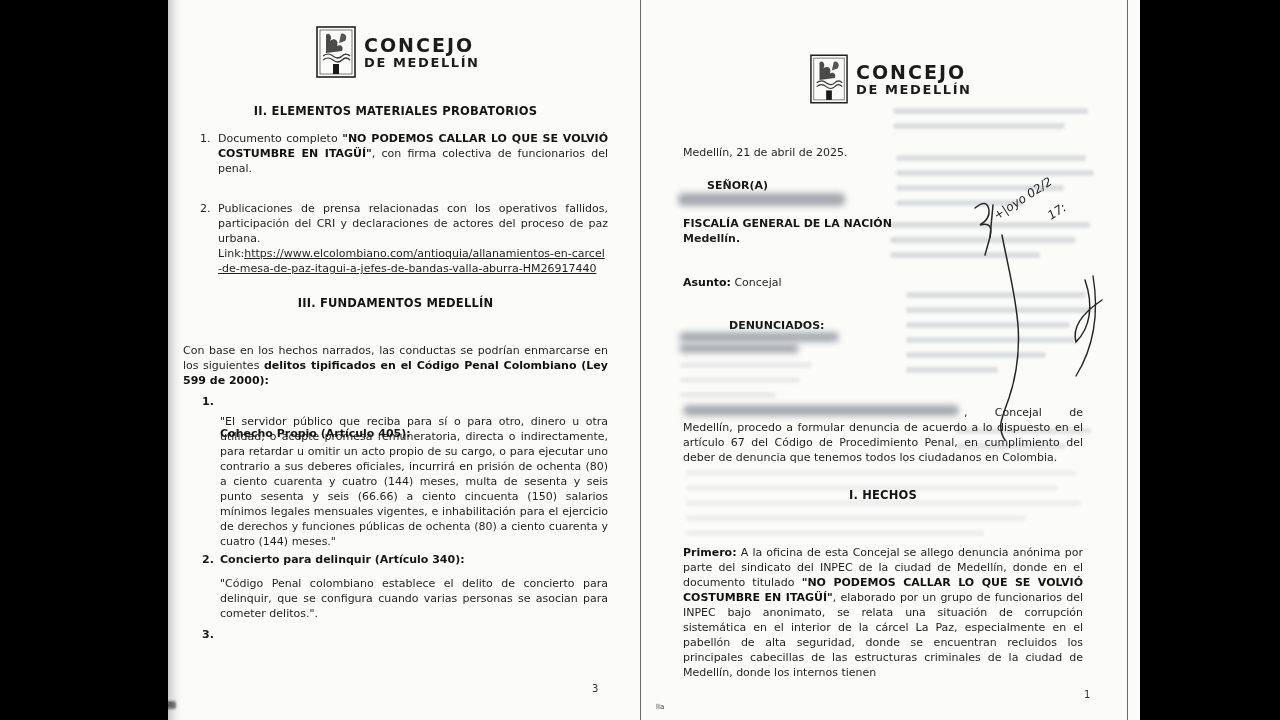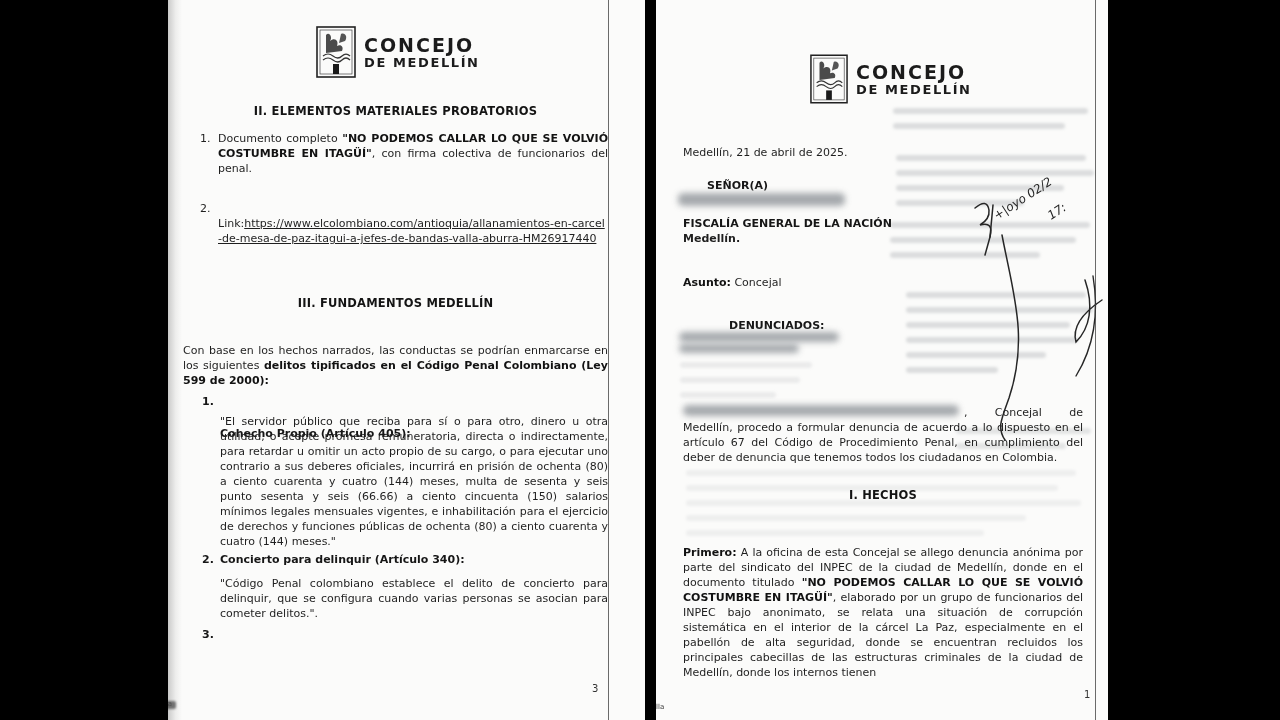--- a/index.html
+++ b/index.html
@@ -1,18 +1,18 @@
 <!DOCTYPE html>
 <html><head>
 <meta charset="utf-8">
 <style>
   html,body{margin:0;padding:0;}
   body{width:1280px;height:720px;background:#000;position:relative;overflow:hidden;
        font-family:"DejaVu Sans","Liberation Sans",sans-serif;}
-  .page{position:absolute;top:0;height:720px;background:#fbfbfa;overflow:hidden;}
+  .page{position:absolute;top:0;height:720px;background:#fbfbfa;overflow:hidden;padding-left:32px;}
   #page-left{left:168px;width:477px;}
   #page-right{left:656px;width:452px;}
   .scanline{position:absolute;top:0;bottom:0;width:1px;background:#3a3a3a;opacity:.75;}
   .leftedge{position:absolute;left:0;top:0;bottom:0;width:14px;
             background:linear-gradient(to right, rgba(90,90,90,.30), rgba(120,120,120,.10) 55%, transparent);}
   .t{position:absolute;font-size:11px;line-height:15px;color:#1f1f1f;}
   .j{text-align:justify;}
   .center{text-align:center;}
   .heading{font-weight:bold;font-size:11.5px;letter-spacing:.2px;color:#141414;}
   .bold{font-weight:bold;color:#161616;}
@@ -56,20 +56,21 @@
     </div>
   </div>
 
   <div class="t heading center" style="left:15px;top:104px;width:425px;">II. ELEMENTOS MATERIALES PROBATORIOS</div>
 
   <div class="t" style="left:32px;top:131px;">1.</div>
   <div class="t j" style="left:50px;top:131px;width:390px;"><span>Documento completo </span><b>"NO PODEMOS CALLAR LO QUE SE VOLVIÓ COSTUMBRE EN ITAGÜÍ"</b><span>, con firma colectiva de funcionarios del penal.</span></div>
 
   <div class="t" style="left:32px;top:201px;">2.</div>
   <div class="t j" style="left:50px;top:201px;width:390px;">
+    <span>Publicaciones de prensa relacionadas con los operativos fallidos, participación del CRI y declaraciones de actores del proceso de paz urbana.</span>
     <br>
     <span>Link:</span><span class="url">https://www.elcolombiano.com/antioquia/allanamientos-en-carcel-de-mesa-de-paz-itagui-a-jefes-de-bandas-valla-aburra-HM26917440</span>
   </div>
 
   <div class="t heading center" style="left:15px;top:296px;width:425px;">III. FUNDAMENTOS MEDELLÍN</div>
 
   <div class="t j" style="left:15px;top:343px;width:425px;"><span>Con base en los hechos narrados, las conductas se podrían enmarcarse en los siguientes </span><b>delitos tipificados en el Código Penal Colombiano (Ley 599 de 2000):</b></div>
 
   <div class="t bold" style="left:34px;top:394px;">1.</div>
   <div class="t bold" style="left:52px;top:394px;width:388px;margin-top:32px;">Cohecho Propio (Artículo 405):</div>

